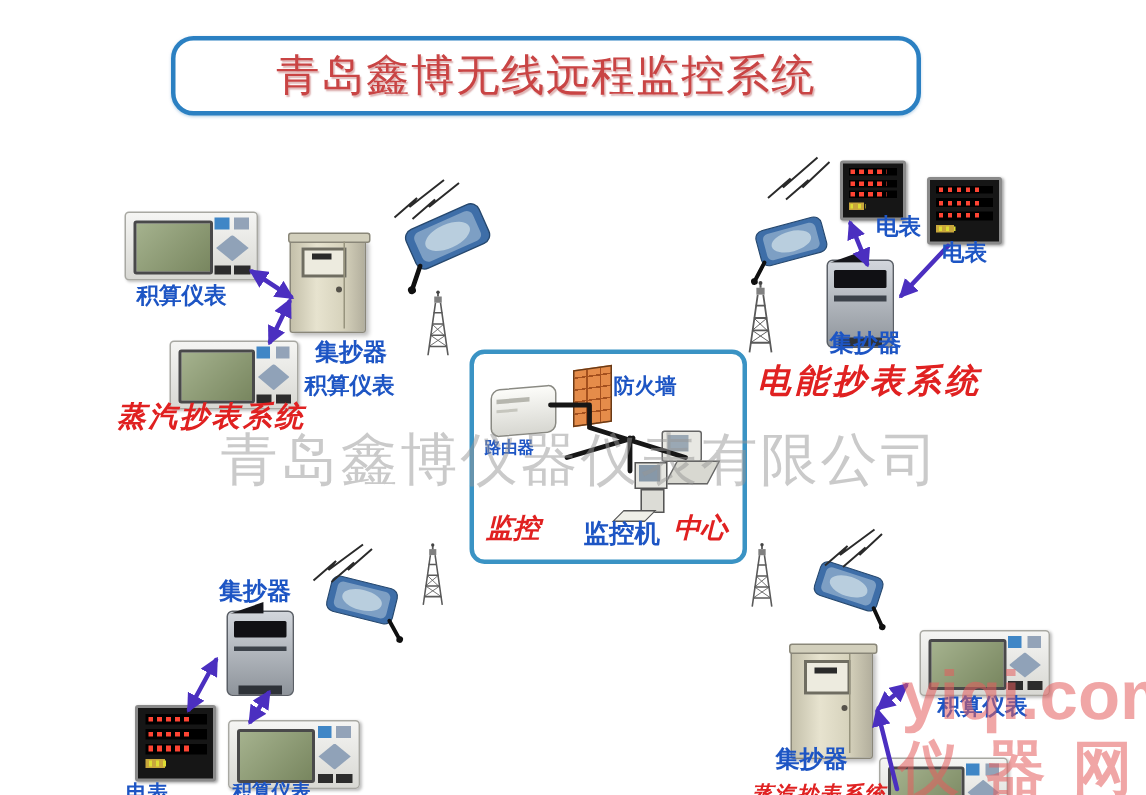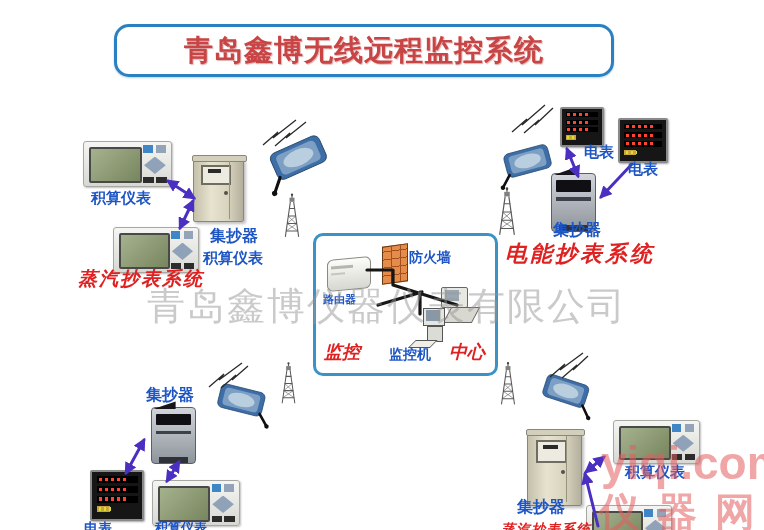--- a/index.html
+++ b/index.html
@@ -9,21 +9,21 @@
   
   .lbl{position:absolute;font-weight:bold;white-space:nowrap;z-index:4;line-height:1.05}
   .blue{color:var(--label-blue,#1d55c4)}
   .redlbl{color:var(--system-red,#e02121);font-style:italic}
 
   
   .title-box{position:absolute;left:114px;top:24px;width:494px;height:47px;
              border:3px solid var(--box-border-blue,#2b80c2);border-radius:15px;background:#fff;
              display:flex;align-items:center;justify-content:center;z-index:5;
              box-shadow:0 1px 2px rgba(120,170,210,.5)}
-  .title-text{font-size:29px;font-weight:bold;letter-spacing:1px;
+  .title-text{font-size:29px;font-weight:normal;letter-spacing:1px;
               color:var(--title-red,#c94444);text-shadow:1px 1px 1px rgba(170,60,60,.4)}
 
   
   .wm{position:absolute;pointer-events:none;white-space:nowrap}
   .wm-tr{left:558px;top:4px;font-size:30px;color:var(--watermark-gray,#d9d9d9);z-index:1;letter-spacing:1px}
   .wm-center{left:147px;top:281px;font-size:38px;color:rgba(150,150,150,.5);letter-spacing:2px;z-index:6}
   .wm-br1{left:601px;top:436px;font-size:46px;font-weight:bold;color:rgba(228,92,92,.55);z-index:6}
   .wm-br2{left:599px;top:485px;font-size:40px;font-weight:bold;color:rgba(228,92,92,.55);letter-spacing:18px;z-index:6}
 
   
@@ -133,21 +133,21 @@
     <i class="s"></i>
     <i class="b"></i>
   </div>
   <div class="pcb" style="left:412px;top:308px;width:38px;height:40px">
     <i class="mon"></i>
     <i class="scr2"></i>
     <i class="tow"></i>
     <i class="kb"></i>
   </div>
   <div class="lbl redlbl" style="left:324px;top:343px;font-size:18px">监控</div>
-  <div class="lbl blue" style="left:389px;top:347px;font-size:14px">监控机</div>
+  <div class="lbl blue" style="left:389px;top:347px;font-size:17px">监控机</div>
   <div class="lbl redlbl" style="left:449px;top:343px;font-size:18px">中心</div>
 
   <div class="inst" style="left:83px;top:141px;width:87px;height:44px">
     <i class="scr"></i>
       <i class="b1"></i>
       <i class="b2"></i>
       <i class="pad"></i>
       <i class="b3"></i>
       <i class="b4"></i>
   </div>

